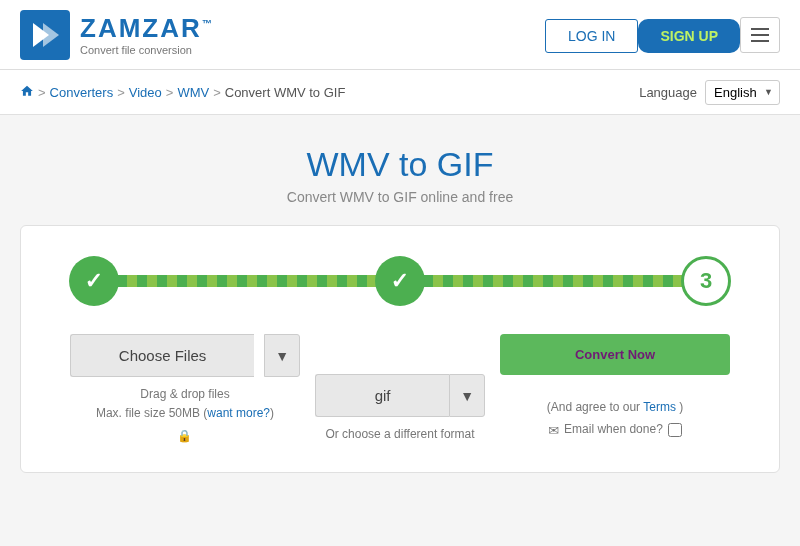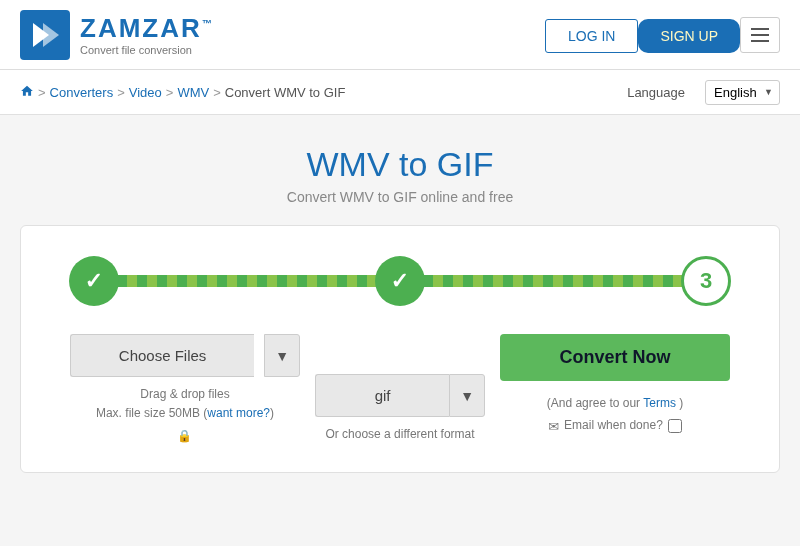--- a/index.html
+++ b/index.html
@@ -67,27 +67,27 @@
       border: 1px solid #1a6eb5;
       background: #fff;
       color: #1a6eb5;
       padding: 8px 22px;
       font-size: 14px;
       cursor: pointer;
       border-radius: 3px;
     }
     .btn-signup {
       background: #1a6eb5;
-      color: #fef9c3;
+      color: #bef264;
       border: none;
       padding: 9px 22px;
       font-size: 14px;
       cursor: pointer;
       border-radius: 10px;
-      font-weight: normal;
+      font-weight: bold;
     }
     .hamburger {
       border: 1px solid #ccc;
       background: #fff;
       padding: 7px 10px;
       cursor: pointer;
       border-radius: 3px;
       display: flex;
       flex-direction: column;
       gap: 4px;
@@ -125,21 +125,21 @@
     }
     .breadcrumb-left .sep {
       color: #999;
     }
     .breadcrumb-left .current {
       color: #555;
     }
     .language-area {
       display: flex;
       align-items: center;
-      gap: 20px;
+      gap: 8px;
       font-size: 13px;
       color: #555;
     }
     .language-select {
       border: 1px solid #ccc;
       border-radius: 3px;
       padding: 4px 8px;
       font-size: 13px;
       background: #fff;
       cursor: pointer;
@@ -341,27 +341,27 @@
     .convert-wrapper {
       display: flex;
       flex-direction: column;
       align-items: center;
       width: 230px;
     }
     .convert-now-btn {
       width: 100%;
       padding: 13px 0;
       background: #5cb85c;
-      color: #0f172a;
+      color: #701a75;
       border: none;
-      font-size: 18px;
+      font-size: 13px;
       font-weight: bold;
       cursor: pointer;
       border-radius: 4px;
-      margin-bottom: 12px;
+      margin-bottom: 22px;
     }
     .convert-info {
       text-align: center;
       font-size: 12px;
       color: #777;
       line-height: 1.8;
     }
     .terms-link {
       color: #1a6eb5;
       text-decoration: none;

